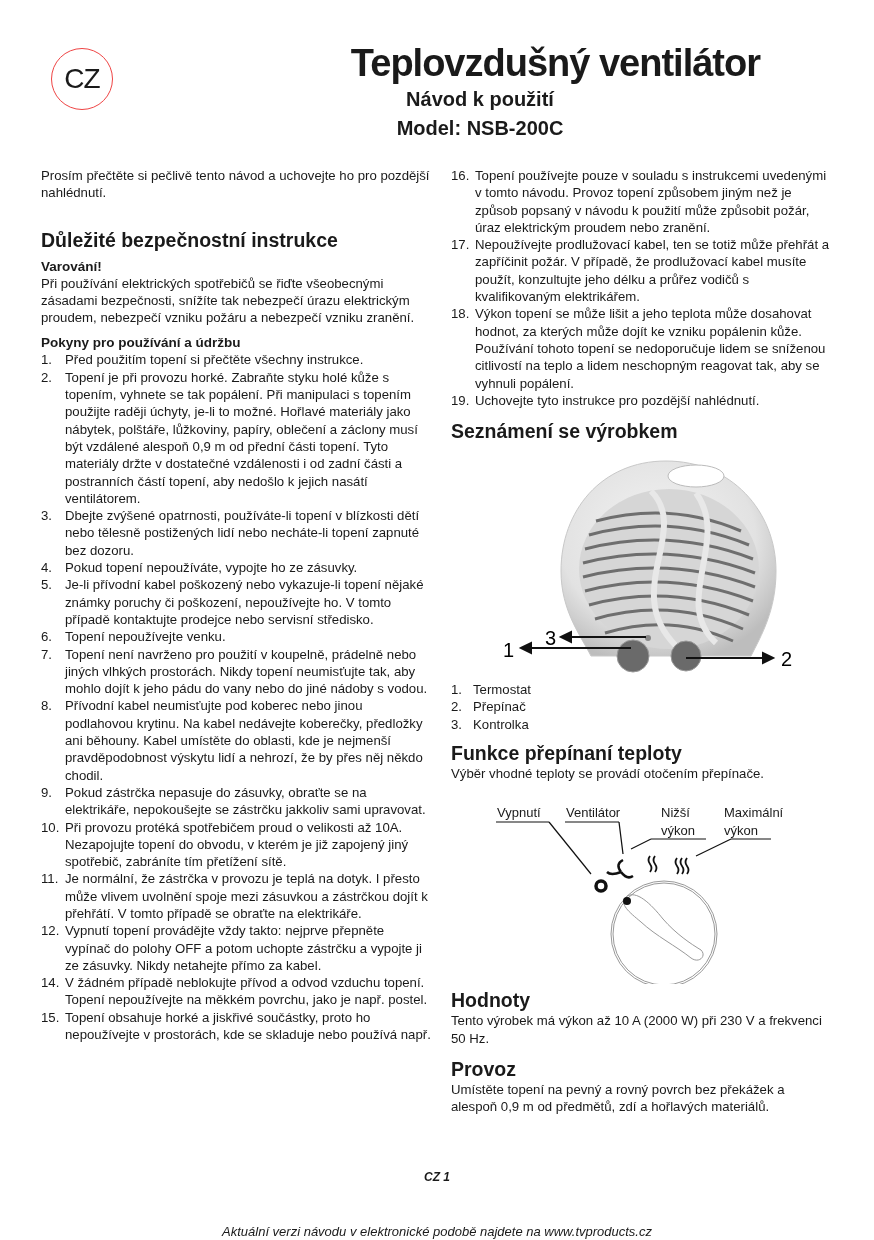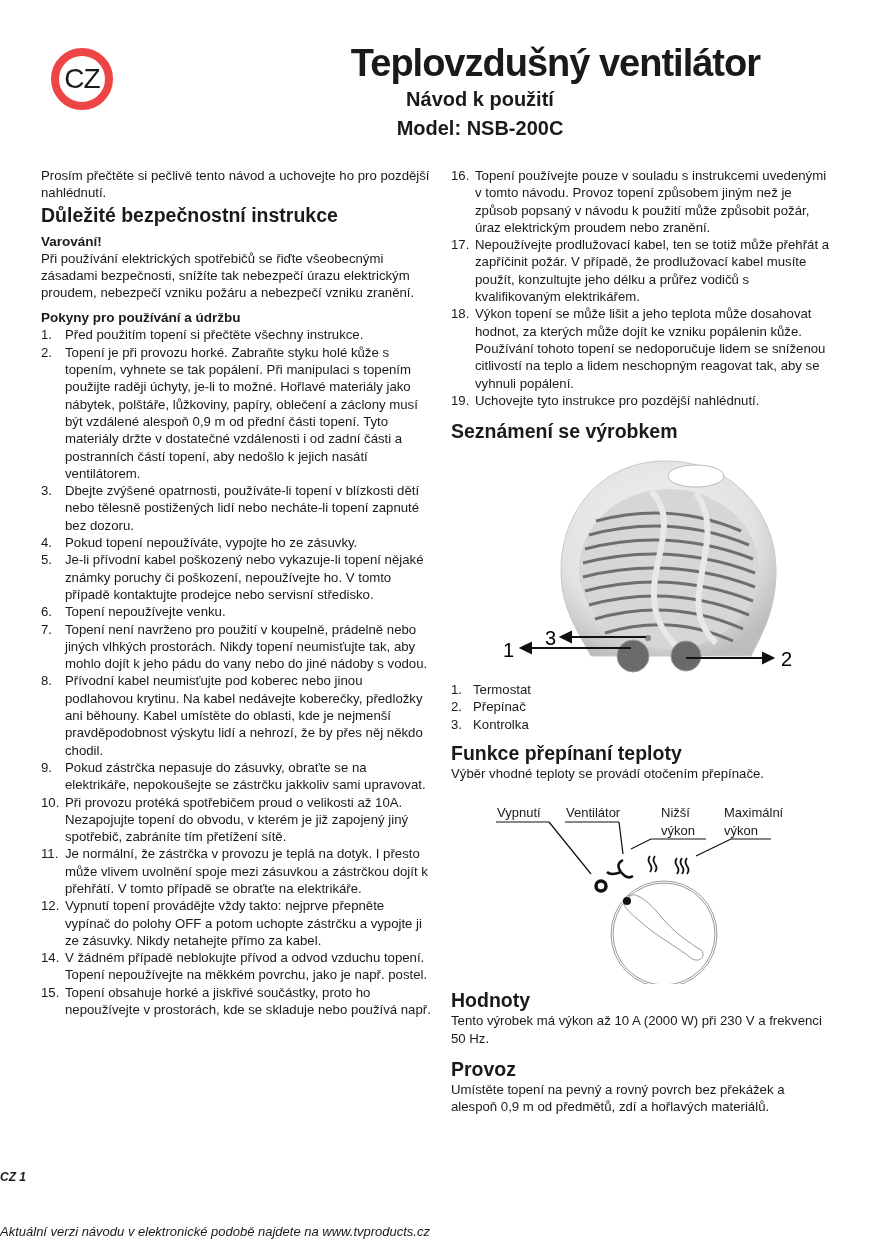--- a/index.html
+++ b/index.html
@@ -1,19 +1,19 @@
 <!DOCTYPE html>
 <html><head>
 <meta charset="utf-8">
 <style>
   html, body { margin: 0; padding: 0; background: #ffffff; }
   body { width: 874px; height: 1240px; position: relative; overflow: hidden;
          font-family: "Liberation Sans", "DejaVu Sans", sans-serif; color: #1a1a1a; }
   .cz-badge { position: absolute; left: 51px; top: 48px; width: 62px; height: 62px;
-              border: 8px solid #ef4444; border-radius: 50%; box-sizing: border-box;
+              border: 1px solid #ef4444; border-radius: 50%; box-sizing: border-box;
               display: flex; align-items: center; justify-content: center;
               font-size: 28px; letter-spacing: -1px; }
   .title-block { position: absolute; left: 200px; top: 40px; width: 560px; text-align: center; }
   .title { font-size: 38px; font-weight: bold; letter-spacing: -1px; line-height: 46px; margin: 0; text-align: right; }
   .subtitle { font-size: 20px; font-weight: bold; line-height: 27px; margin: 0; }
   .model { font-size: 20px; font-weight: bold; line-height: 30px; margin: 0; }
 
   .col { position: absolute; top: 167px; font-size: 13.2px; line-height: 17.3px; }
   .col-left { left: 41px; width: 392px; }
   .col-right { left: 451px; width: 380px; }
@@ -24,40 +24,40 @@
   ol.items li { display: flex; }
   ol.items .num { width: 24px; flex: 0 0 24px; }
   ol.items .txt { flex: 1; }
   .cont { padding-left: 24px; }
 
   .fan-figure { position: relative; width: 330px; height: 230px; margin: 8px 0 0 50px; }
   .parts-list { margin-top: 10px; }
   .parts-list li .num { width: 22px; flex: 0 0 22px; }
   .dial-figure { position: relative; width: 330px; height: 190px; margin: 12px 0 0 40px; }
   .dial-label { position: absolute; font-size: 13px; line-height: 17px; }
-  .footer { position: absolute; left: 0; width: 874px; font-style: italic; }
+  .footer { position: absolute; left: 0; width: 874px; text-align: center; font-style: italic; }
   .page-num { top: 1170px; font-size: 12px; font-weight: bold; }
   .footer-note { top: 1224px; font-size: 13px; }
 </style>
 </head>
 <body>
 
 <div class="cz-badge">
     <span>CZ</span>
   </div>
 
 <div class="title-block">
   <h1 class="title">Teplovzdušný ventilátor</h1>
   <p class="subtitle">Návod k použití</p>
   <p class="model">Model: NSB-200C</p>
 </div>
 
 <div class="col col-left">
   <p>Prosím přečtěte si pečlivě tento návod a uchovejte ho pro pozdější nahlédnutí.</p>
-  <h2 style="margin-top:1px;">Důležité bezpečnostní instrukce</h2>
+  <h2 style="margin-top:26px;">Důležité bezpečnostní instrukce</h2>
   <h3 style="margin-top:6px;">Varování!</h3>
   <p>Při používání elektrických spotřebičů se řiďte všeobecnými zásadami bezpečnosti, snížíte tak nebezpečí úrazu elektrickým proudem, nebezpečí vzniku požáru a nebezpečí vzniku zranění.</p>
   <h3 style="margin-top:8px;">Pokyny pro používání a údržbu</h3>
   <ol class="items">
     <li>
         <span class="num">1.</span>
         <span class="txt">Před použitím topení si přečtěte všechny instrukce.</span>
       </li>
     <li>
         <span class="num">2.</span>

